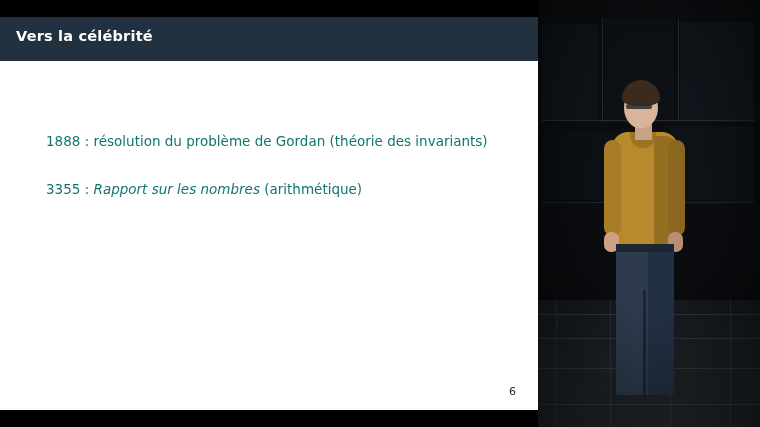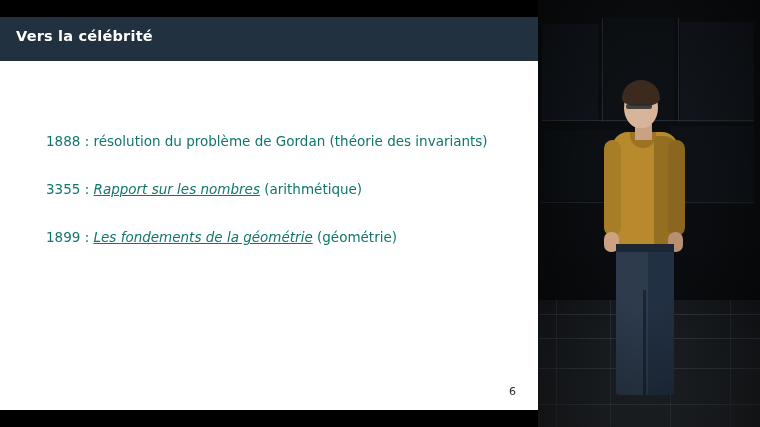--- a/index.html
+++ b/index.html
@@ -60,21 +60,20 @@
     position: absolute;
     left: 38px;
     font-size: 13.5px;
     color: #0f766e;
     white-space: nowrap;
     font-family: "DejaVu Sans", sans-serif;
     margin-left: 8px;
   }
   .bullet .italic {
     font-style: italic;
-    text-decoration: underline;
   }
   #bullet-0 { top: 72px; }
   #bullet-1 { top: 120px; }
   #bullet-2 { top: 168px; }
 
   #slide-page-number {
     position: absolute;
     right: 22px;
     bottom: 12px;
     font-size: 11px;
@@ -252,23 +251,20 @@
     <div id="slide-body">
 
       <div class="bullet" id="bullet-0">
         <span>1888 : résolution du problème de Gordan (théorie des invariants)</span><span class="italic"></span><span></span>
       </div>
 
       <div class="bullet" id="bullet-1">
         <span>3355 : </span><span class="italic">Rapport sur les nombres</span><span> (arithmétique)</span>
       </div>
 
-      <div class="bullet" id="bullet-2">
-        <span>1899 : </span><span class="italic">Les fondements de la géométrie</span><span> (géométrie)</span>
-      </div>
 
     </div>
 
     <div id="slide-page-number">6</div>
   </div>
 
   <div class="letterbox" id="letterbox-top"></div>
   <div class="letterbox" id="letterbox-bottom"></div>
 
   <div id="video">

